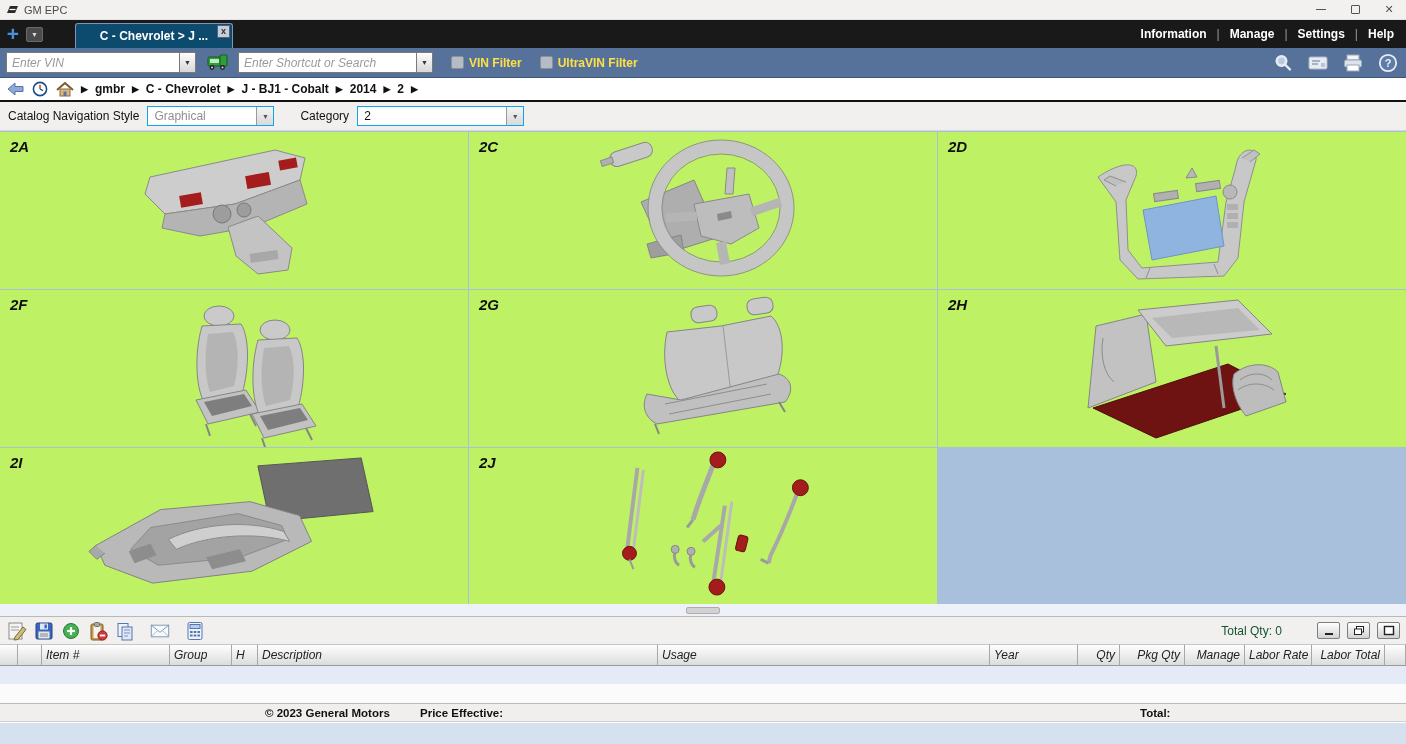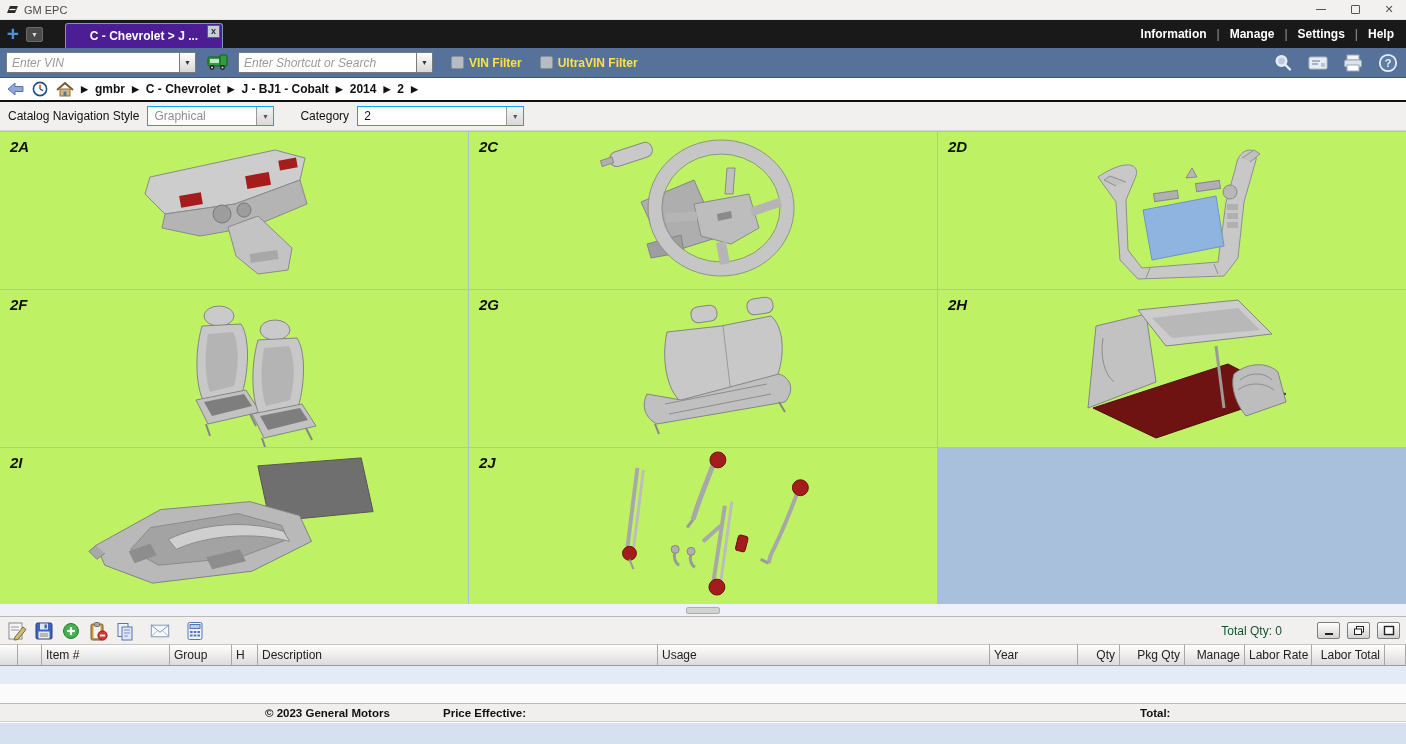--- a/index.html
+++ b/index.html
@@ -11,21 +11,21 @@
   .titlebar .logo { width:13px; height:10px; margin-right:5px; }
   .titlebar .spacer { flex:1; }
   .wbtn { width:34px; height:19px; display:flex; align-items:center; justify-content:center; color:#555; font-size:11px; }
   .wbtn .minline { width:10px; height:1px; background:#555; }
   .wbtn .maxbox { width:9px; height:9px; border:1px solid #555; border-radius:1px; }
 
   
   .menubar { height:28px; background:#191919; display:flex; align-items:flex-end; position:relative; }
   .addtab { width:26px; height:28px; display:flex; align-items:center; justify-content:center; color:#4d8fd6; font-size:21px; font-weight:bold; }
   .tabdd { width:17px; height:15px; margin:0 4px 6px 0; background:#4b4b4b; border:1px solid #6a6a6a; border-radius:2px; color:#ddd; font-size:7px; display:flex; align-items:center; justify-content:center; }
-  .tab { width:158px; height:25px; margin-left:18px; background:#4c1d95; border:1px solid #7e96b8; border-bottom:none; border-radius:3px 3px 0 0; color:#fff; font-size:12px; font-weight:bold; display:flex; align-items:center; justify-content:center; position:relative; }
+  .tab { width:158px; height:25px; margin-left:28px; background:#0c4a6e; border:1px solid #7e96b8; border-bottom:none; border-radius:3px 3px 0 0; color:#fff; font-size:12px; font-weight:bold; display:flex; align-items:center; justify-content:center; position:relative; }
   .tabclose { position:absolute; top:1px; right:2px; width:13px; height:13px; background:#c9ced6; border:1px solid #53617a; color:#1d2a3d; font-size:9px; line-height:11px; text-align:center; font-weight:bold; }
   .menuitems { position:absolute; right:12px; top:0; height:28px; display:flex; align-items:center; gap:10px; color:#fff; font-size:12px; font-weight:bold;text-align:center; }
   .menuitems .sep { color:#9a9a9a; font-weight:normal; }
 
   
   .searchbar { height:30px; background:#56729b; display:flex; align-items:center; padding:0 6px; gap:4px; border-bottom:1px solid #3c5578; }
   .inputwrap { display:flex; height:21px; }
   .inputwrap input { height:21px; border:1px solid #7a7a7a; border-right:none; font-size:12px; font-style:italic; padding:0 5px; color:#333; outline:none; }
   .inputwrap input::placeholder { color:#9a9a9a; }
   .ddbtn { width:17px; height:21px; background:linear-gradient(#fdfdfd,#d7d7d7); border:1px solid #7a7a7a; font-size:7px; color:#333; display:flex; align-items:center; justify-content:center; }
@@ -64,31 +64,31 @@
 
   
   .btoolbar { height:27px; background:#f1f0ef; display:flex; align-items:center; padding:0 6px; gap:5px; }
   .tico { width:22px; height:21px; display:flex; align-items:center; justify-content:center; border:1px solid transparent; }
   .bt-spacer { flex:1; }
   .totalqty { font-size:12px; color:#14532d; margin-right:28px; }
   .miniwin { width:23px; height:17px; background:linear-gradient(#ffffff,#d2d2d2); border:1px solid #7e7e7e; border-radius:2px; display:flex; align-items:center; justify-content:center; margin-left:2px; }
 
   
   .phead { height:22px; display:flex; font-size:12px; color:#222; background:#e9e9e9; }
-  .hc { background:linear-gradient(#fefefe,#dcdcdc); border-right:1px solid #a8a8a8; border-top:1px solid #c5c5c5; border-bottom:1px solid #9a9a9a; padding:3px 4px 12px 4px; white-space:nowrap; overflow:hidden; }
+  .hc { background:linear-gradient(#fefefe,#dcdcdc); border-right:1px solid #a8a8a8; border-top:1px solid #c5c5c5; border-bottom:1px solid #9a9a9a; padding:3px 4px 12px 4px; white-space:nowrap; overflow:hidden;font-style:italic; }
   .hr { text-align:right; }
   .c0{width:18px}.c1{width:24px}.c2{width:128px}.c3{width:62px}.c4{width:26px}.c5{width:400px}.c6{width:332px}.c7{width:88px}.c8{width:42px}.c9{width:65px}.c10{width:60px}.c11{width:67px}.c12{width:73px}.c13{flex:1}
 
   
   .pbody { height:37px; background:#fbfbfb; }
   .row-a { height:18px; background:#e4ebf6; }
   .pfooter { height:19px; background:#f0efee; border-top:1px solid #bbb; border-bottom:1px solid #cfcfcf; position:relative; font-size:11.5px; font-weight:bold; color:#111; }
   .pfooter span { position:absolute; top:3px; }
   .f-copy { left:265px; }
-  .f-price { left:443px; }
+  .f-price { left:420px; }
   .f-total { left:1140px; }
   .bottomstrip { flex:1; background:#d6e1ef; border-top:1px solid #fff; }
 </style>
 </head>
 <body>
 
 <div class="col">
 
   <div class="titlebar">
     <svg class="logo" viewBox="0 0 13 10">

